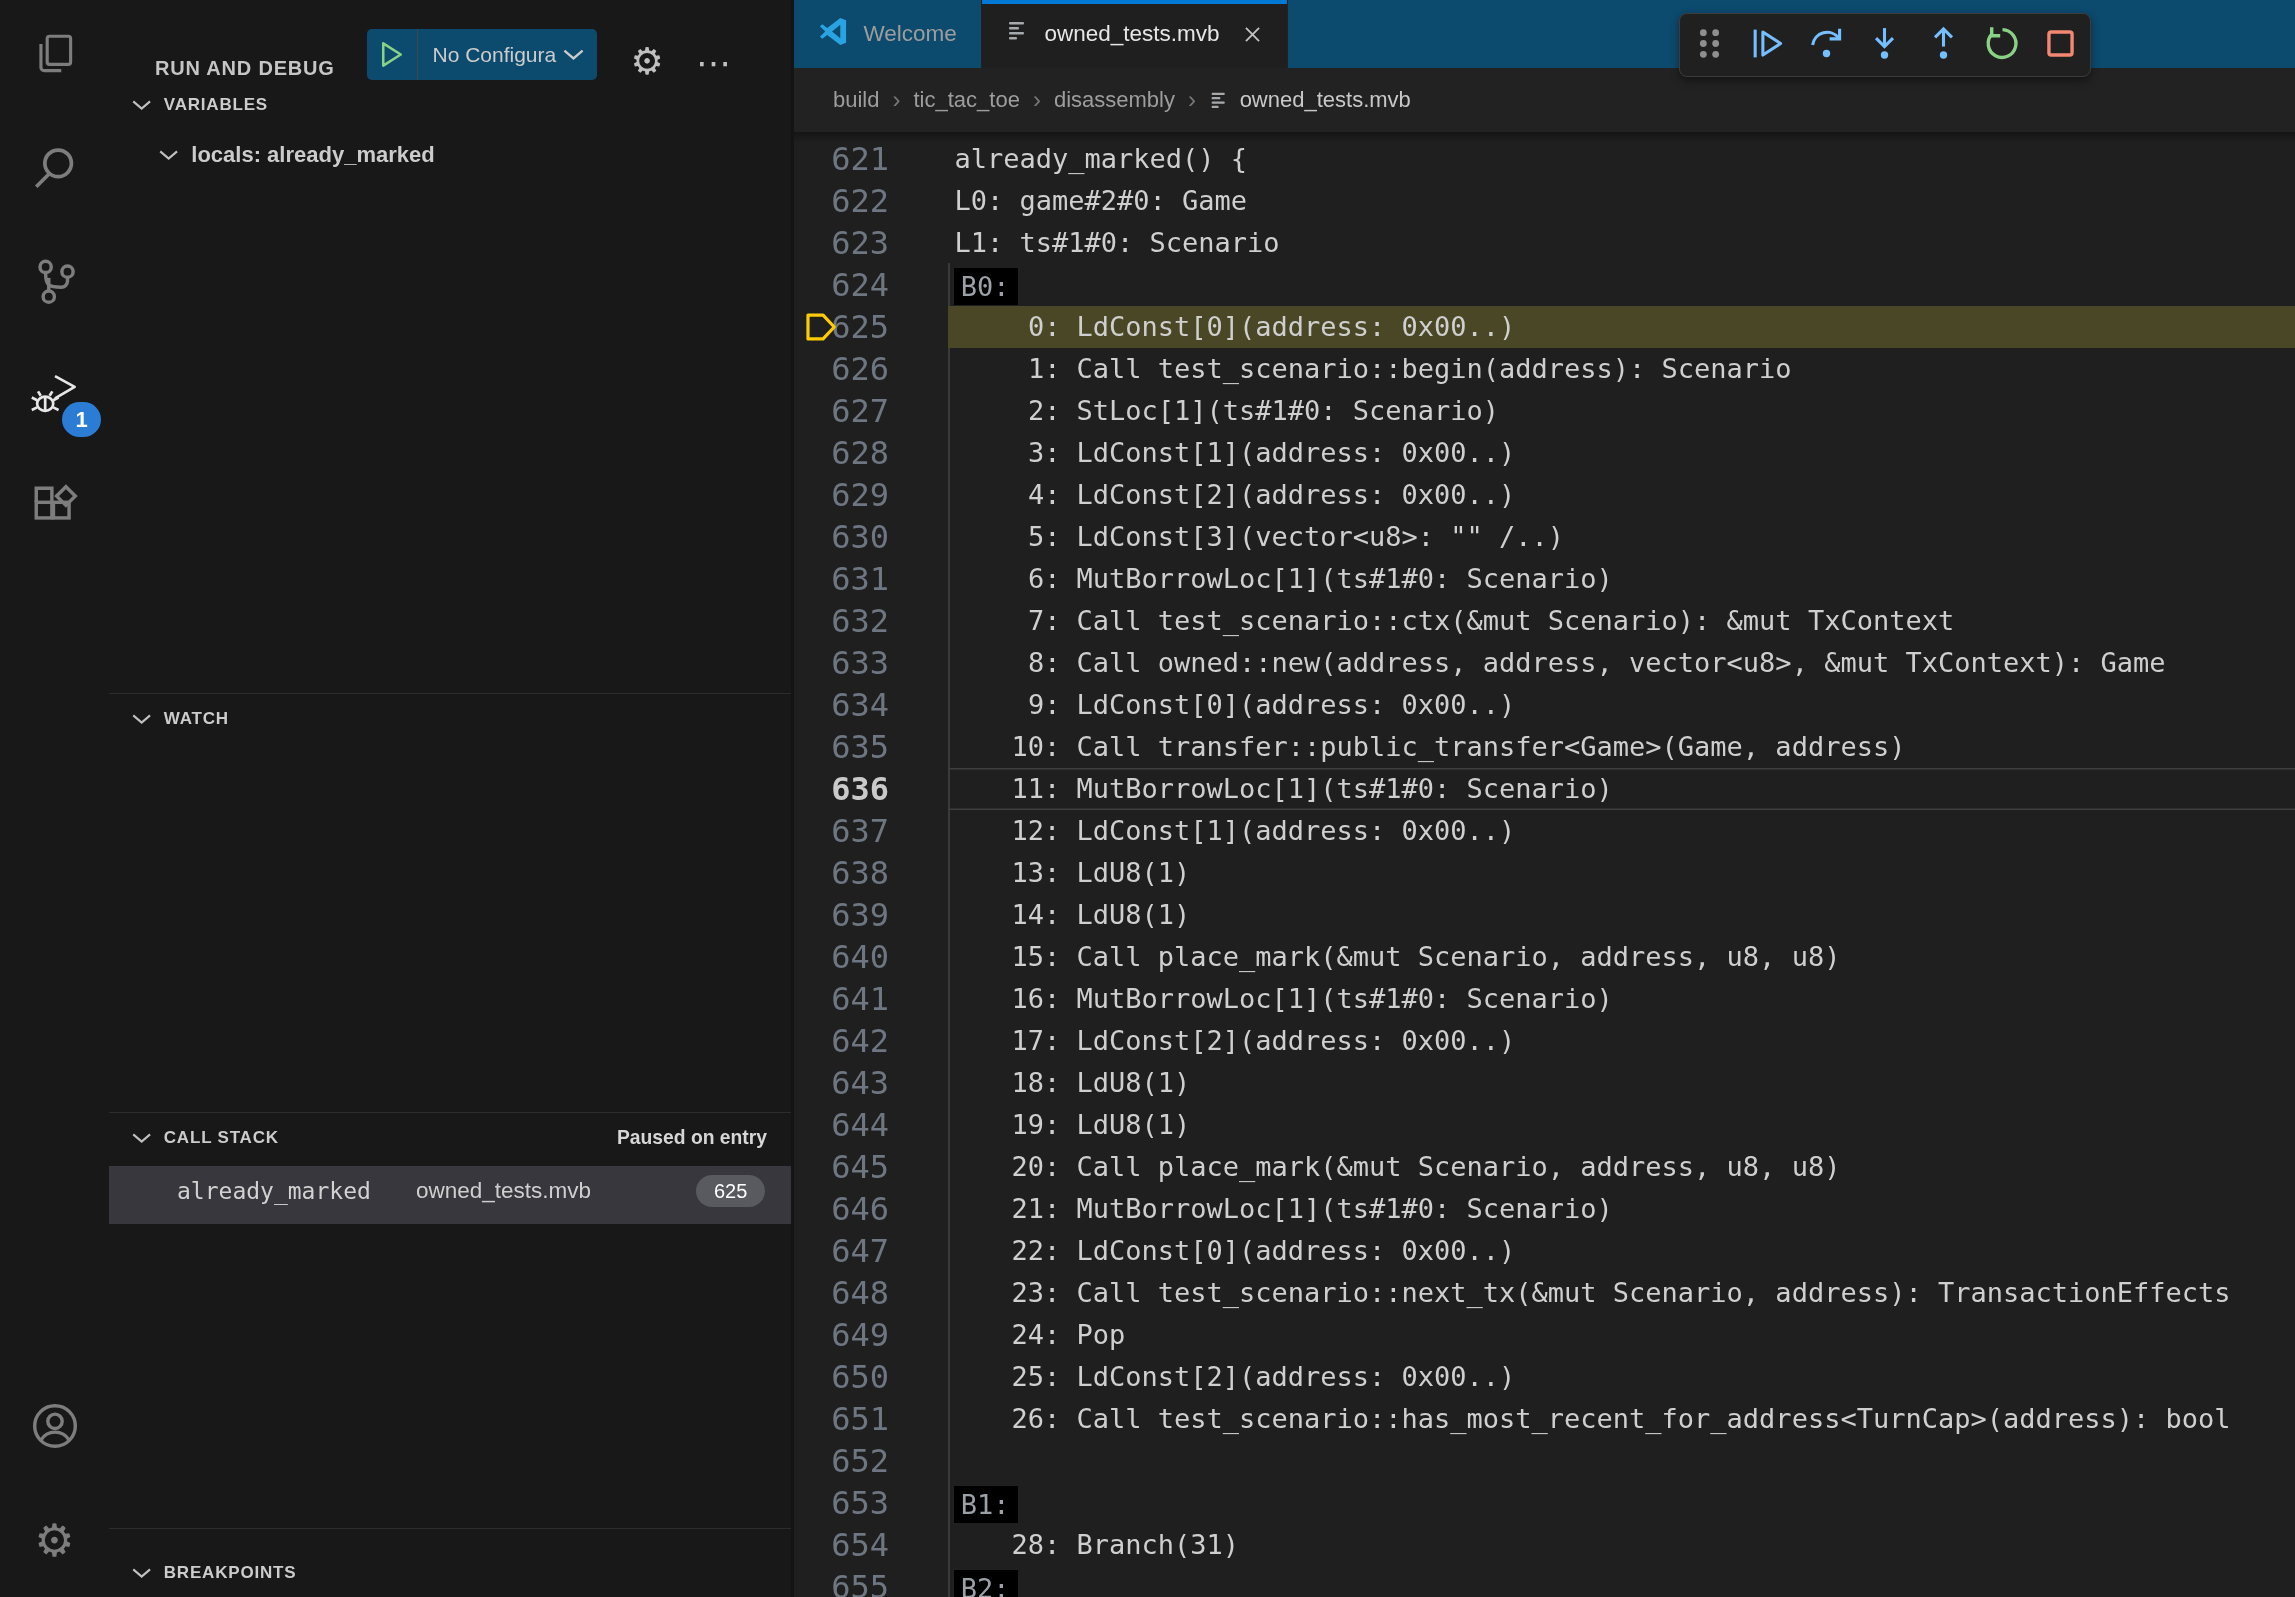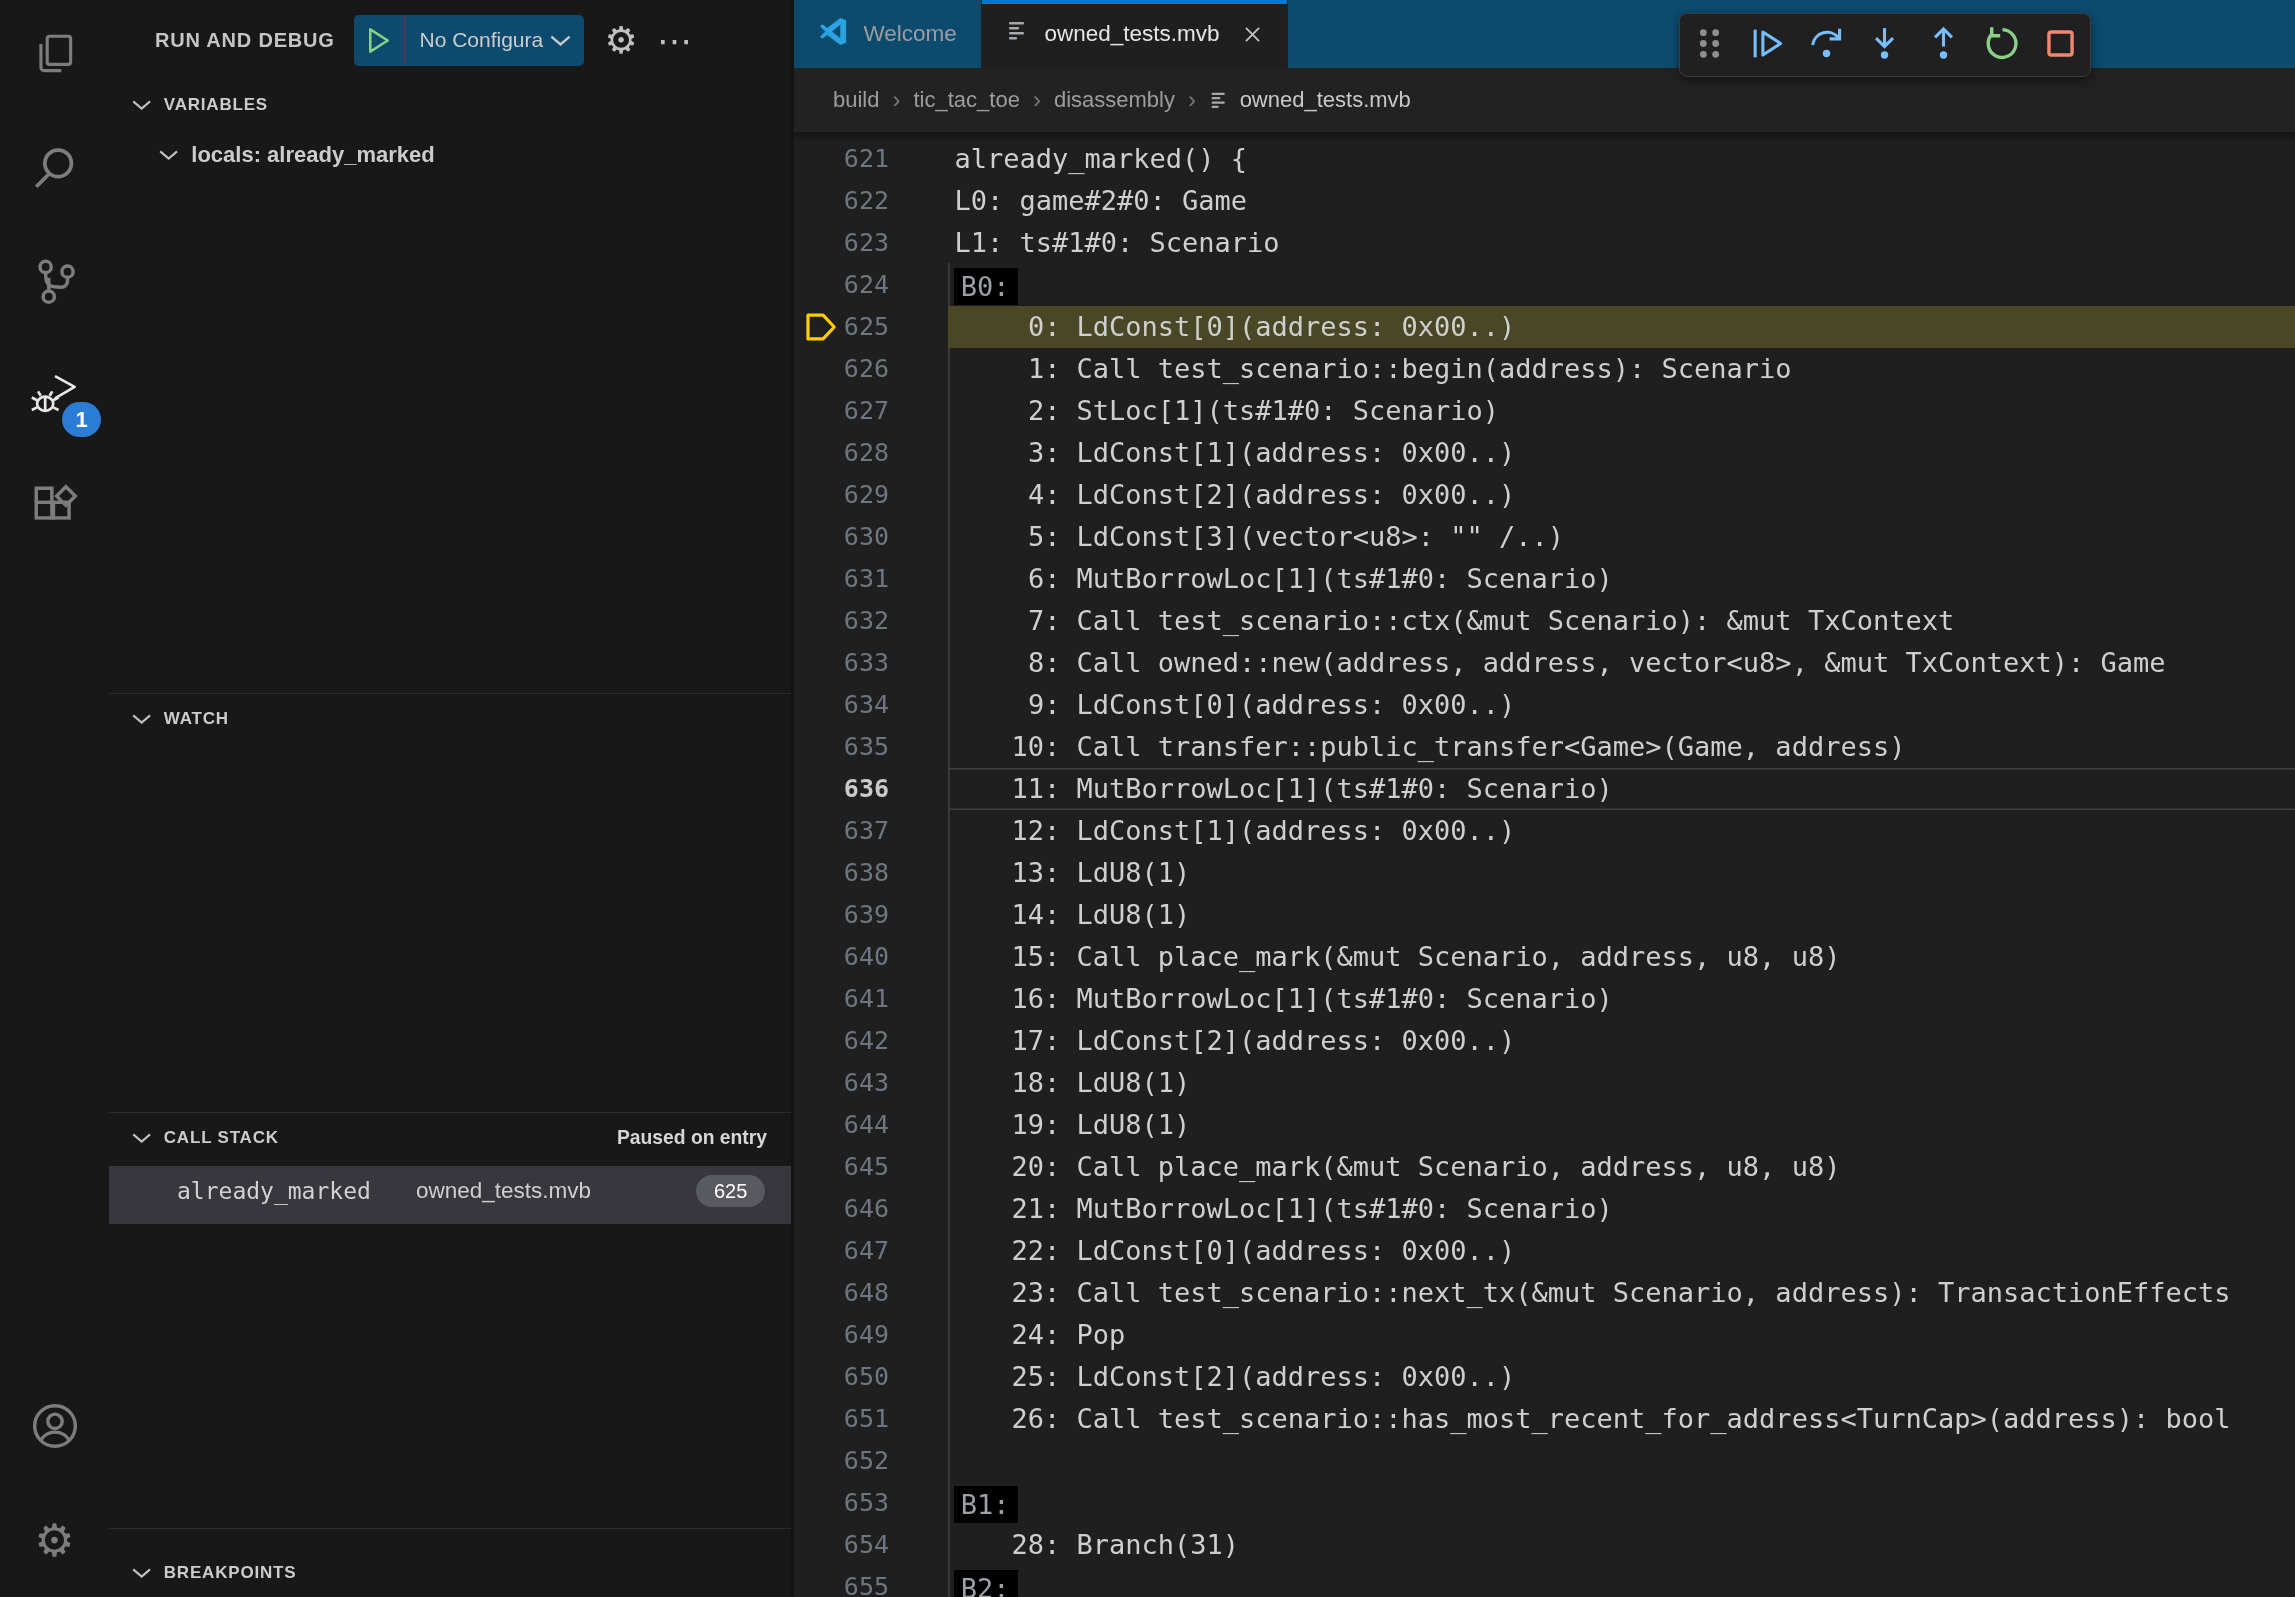--- a/index.html
+++ b/index.html
@@ -15,21 +15,21 @@
   .activity-bar{position:absolute;left:0;top:0;bottom:0;width:109px;background:#181818;display:flex;flex-direction:column;}
   .ab-item{height:113px;display:flex;align-items:center;justify-content:center;position:relative;color:#7d7d7d;cursor:pointer;}
   .ab-item.active{color:#e7e7e7;}
   .ab-item svg{width:50px;height:50px;}
   .ab-bottom{margin-top:auto;}
   .ab-badge{position:absolute;right:8px;top:63px;min-width:39px;height:35px;border-radius:19.3px;background:var(--badge);
     color:#fff;font-size:22px;font-weight:bold;display:flex;align-items:center;justify-content:center;padding:0 6.4px;}
 
   
   .sidebar{position:absolute;left:109px;top:0;bottom:0;width:682px;background:#181818;}
-  .sb-header{height:80px;display:flex;align-items:center;padding:0 27px 0 46px;}
+  .sb-header{height:80px;display:flex;align-items:flex-end;padding:0 27px 0 46px;gap:13px;}
   .sb-title{font-size:20px;font-weight:bold;letter-spacing:0.8px;color:#c5c5c5;white-space:nowrap;}
   .config-btn{margin-left:19.3px;height:51px;background:#0c4a6e;border-radius:4.8px;display:flex;align-items:center;overflow:hidden;cursor:pointer;}
   .config-play{width:51px;height:100%;display:flex;align-items:center;justify-content:center;border-right:1.6px solid #464646;}
   .config-label{font-size:21px;color:#cccccc;padding:0 4.8px 0 14.5px;max-width:171px;white-space:nowrap;overflow:hidden;}
   .config-chevron{padding:0 13px 0 1.6px;display:flex;align-items:center;color:#cccccc;}
   .sb-gear{margin-left:21px;font-size:37px;color:#c0c0c0;cursor:pointer;line-height:1;}
   .sb-dots{margin-left:19.3px;font-size:35px;color:#c0c0c0;cursor:pointer;line-height:1;letter-spacing:1.6px;}
 
   .sb-section{position:absolute;left:0;right:0;}
   .sec-variables{top:80px;height:613px;}
@@ -61,21 +61,21 @@
   .crumb.last{color:#c8c8c8;}
   .crumb-sep{color:#787878;font-size:24px;padding:0 13px;}
   .crumb-icon{display:flex;align-items:center;margin-right:9.7px;}
 
   .code-area{position:absolute;left:0;right:0;top:132px;bottom:0;background:#1f1f1f;overflow:hidden;}
   .code-area::before{content:"";position:absolute;left:0;right:0;top:0;height:11.3px;background:linear-gradient(rgba(0,0,0,0.35),rgba(0,0,0,0));z-index:6;pointer-events:none;}
   .indent-guide{position:absolute;left:154px;top:132px;bottom:0;width:1.6px;background:#3a3a3a;z-index:0;}
   .code-lines{position:absolute;left:0;right:0;top:6.4px;font-family:"DejaVu Sans Mono",monospace;font-size:27px;z-index:1;}
   .code-line{display:flex;height:42px;line-height:42px;white-space:pre;cursor:text;}
   .gutter-cell{flex:none;width:154px;position:relative;}
-  .line-num{display:block;text-align:right;padding-right:59px;font-size:25px;color:#6e7681;}
+  .line-num{display:block;text-align:right;padding-right:59px;font-size:32px;color:#6e7681;}
   .cursor-line .line-num{color:#cacaca;font-weight:bold;}
   .pointer-icon{position:absolute;left:9.7px;top:4.8px;}
   .line-content{flex:1;position:relative;color:#cfcfcf;padding-left:6.4px;}
   .current-frame .line-content{background:var(--debug-line);}
   .cursor-line .line-content{box-shadow:inset 0 1.6px 0 #3f3f3f, inset 0 -1.6px 0 #3f3f3f;}
   .label-box{display:inline-block;line-height:37px;vertical-align:middle;background:#000000;color:#9ba1a7;padding:0 8px 0 6.4px;}
   .inum{display:inline-block;width:106px;text-align:right;}
   .ibody{margin-left:16px;}
 
   

